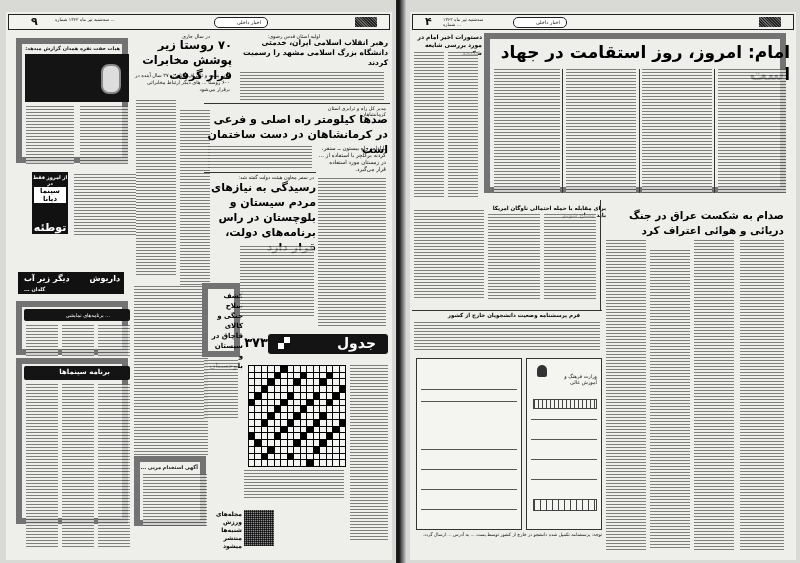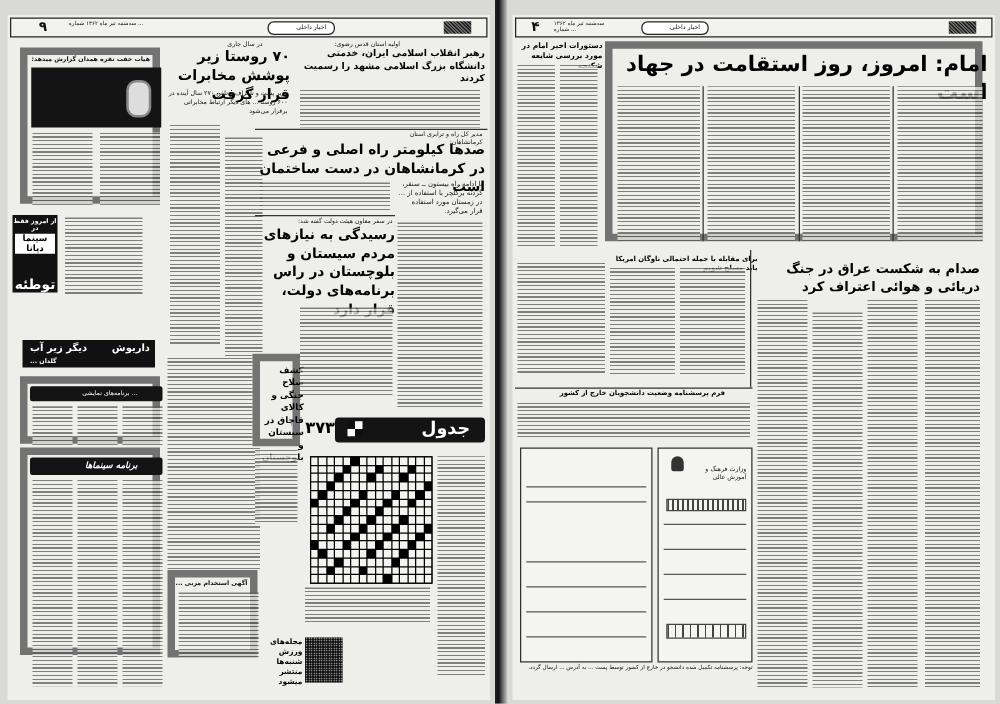--- a/index.html
+++ b/index.html
@@ -46,21 +46,21 @@
 
 <div class="box bordered" style="left:16px;top:38px;width:112px;height:125px;">
   <div class="kicker" style="right:2px;top:1px;width:106px;font-weight:bold;">هیات حفت نفره همدان گزارش میدهد:</div>
   <div class="box dark" style="left:3px;top:10px;width:104px;height:48px;">
     <div style="position:absolute;right:8px;top:10px;width:16px;height:26px;border-radius:8px;background:#ddd;border:2px solid #888;"></div>
   </div>
   <div class="text" style="left:4px;top:62px;width:48px;height:58px;"></div>
   <div class="text" style="left:58px;top:62px;width:48px;height:58px;"></div>
 </div>
 
-<div class="box" style="left:6px;top:166px;width:112px;height:74px;">
+<div class="box" style="left:28px;top:166px;width:112px;height:74px;">
   <div class="ad-dark" style="left:4px;top:6px;width:36px;height:62px;">
     <div class="small" style="margin-top:2px;">از امروز فقط در</div>
     <div style="font-size:7px;background:#fff;color:#000;margin:1px 2px;">سینما دیانا</div>
     <div style="font-size:11px;margin-top:18px;">توطئه</div>
   </div>
   <div class="text" style="left:46px;top:8px;width:62px;height:62px;"></div>
 </div>
 
 <div class="ad-dark" style="left:18px;top:272px;width:106px;height:22px;">
   <span style="position:absolute;right:4px;top:2px;font-size:8px;">داریوش</span>
@@ -70,21 +70,21 @@
 
 <div class="box bordered" style="left:16px;top:301px;width:112px;height:54px;">
   <div class="box dark" style="left:2px;top:2px;width:106px;height:12px;border-radius:2px;">
     <span class="small" style="position:absolute;right:20px;top:3px;">برنامه‌های نمایشی ...</span>
   </div>
   <div class="text" style="left:4px;top:18px;width:32px;height:32px;"></div>
   <div class="text" style="left:40px;top:18px;width:32px;height:32px;"></div>
   <div class="text" style="left:76px;top:18px;width:32px;height:32px;"></div>
 </div>
 
-<div class="box bordered" style="left:16px;top:358px;width:112px;height:166px;font-style:italic;">
+<div class="box bordered" style="left:16px;top:358px;width:112px;height:166px;">
   <div class="box dark" style="left:2px;top:2px;width:106px;height:14px;border-radius:2px;">
     <span style="position:absolute;right:20px;top:2px;font-size:7px;font-weight:bold;">برنامه سینماها</span>
   </div>
   <div class="text" style="left:4px;top:20px;width:32px;height:165px;"></div>
   <div class="text" style="left:40px;top:20px;width:32px;height:165px;"></div>
   <div class="text" style="left:76px;top:20px;width:32px;height:165px;"></div>
 </div>
 
 <div class="kicker" style="left:180px;top:33px;width:30px;">در سال جاری</div>
 <div class="headline" style="left:128px;top:38px;width:104px;font-size:11.5px;line-height:15px;">۷۰ روستا زیر پوشش مخابرات قرار گرفت</div>

